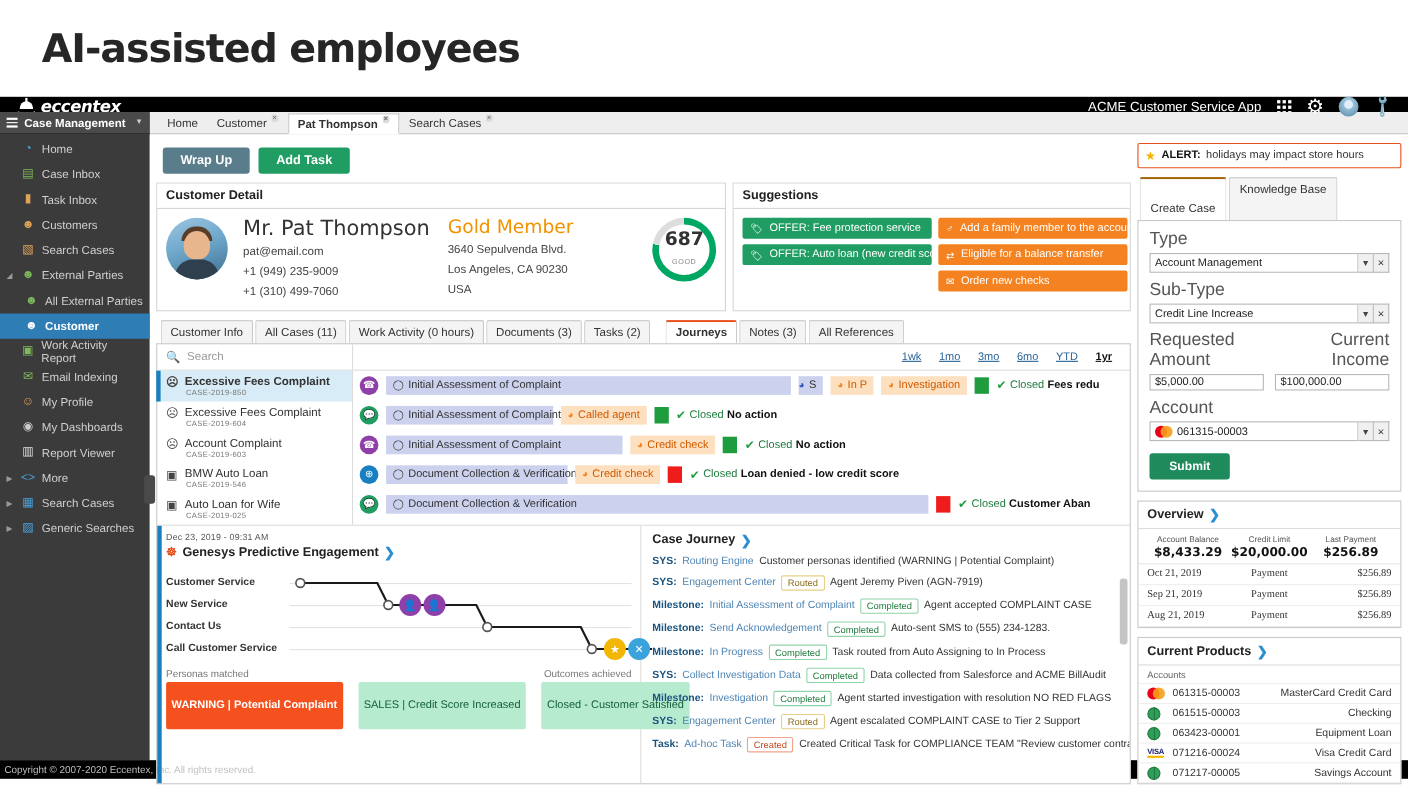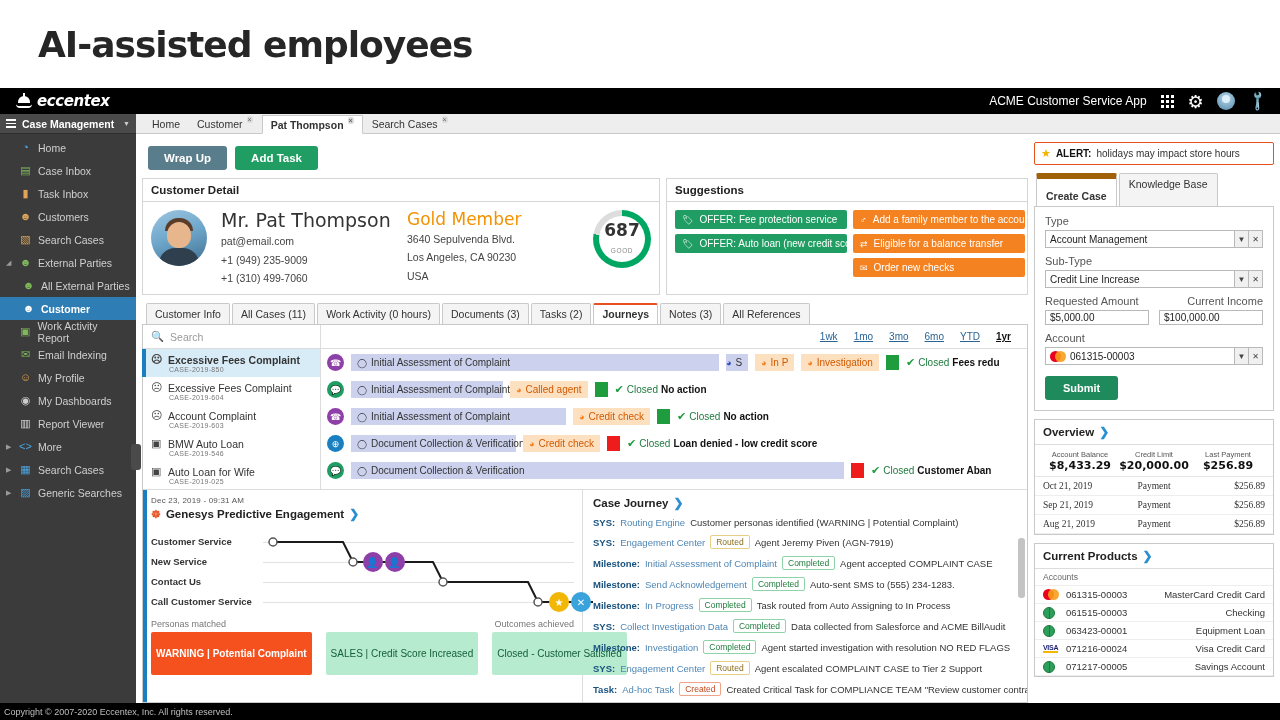--- a/index.html
+++ b/index.html
@@ -14,21 +14,21 @@
   .slide-title h1 {
     font-size:36px; font-weight:700; color:#262626; letter-spacing:-1px;
     font-family:"DejaVu Sans", sans-serif;
   }
 
   
   .app { position:relative; width:1280px; height:632px; background:#ffffff; }
 
   
   .topbar {
-    height:26px; background:#000; display:flex; align-items:center;
+    height:14px; background:#000; display:flex; align-items:flex-start;
     justify-content:space-between; padding:0 8px; color:#fff;
   }
   .brand { display:flex; align-items:center; gap:5px; padding-left:8px;}
   .brand-mark { width:16px; height:16px; position:relative; }
   .brand-mark .dome { position:absolute; left:2px; top:3px; width:12px; height:7px;
      background:#fff; border-radius:7px 7px 0 0; }
   .brand-mark .stem { position:absolute; left:7px; top:0px; width:2px; height:4px; background:#fff;}
   .brand-mark .base { position:absolute; left:0px; top:11px; width:16px; height:4px;
      border-bottom:2px solid #fff; border-radius:0 0 8px 8px; }
   .brand-text { font-style:italic; font-weight:700; font-size:15px; letter-spacing:-0.4px;
@@ -124,21 +124,21 @@
   .sugg-col { display:flex; flex-direction:column; gap:5px; }
   .chip { font-size:10px; color:#fff; padding:4px 7px; border-radius:2px;
      display:flex; align-items:center; gap:6px; white-space:nowrap; cursor:pointer;}
   .chip.green { background:#1f9d62; width:172px; }
   .chip.orange { background:#f58220; width:172px; }
 
   
   .ctabs { display:flex; gap:2px; margin:8px 0 0 4px; }
   .ctab { font-size:10.5px; color:#333; border:1px solid #c9c9c9; border-bottom:none;
      background:#f4f4f4; padding:4px 8px; border-radius:2px 2px 0 0; cursor:pointer; }
-  .ctab.active { background:#fff; font-weight:700; border-top:2px solid #e8501e; padding-top:3px;}
+  .ctab.active { background:#fff; font-weight:700; border-top:2px solid #e8501e; padding-top:3px;margin-left:12px;}
 
   .journey-box { border:1px solid #c9c9c9; flex:1; display:flex; flex-direction:column;
      min-height:0; background:#fff; }
   .jhead { display:flex; border-bottom:1px solid #dcdcdc; }
   .jsearch { width:178px; flex:0 0 178px; border-right:1px solid #dcdcdc;
      display:flex; align-items:center; gap:6px; padding:5px 8px; color:#9a9a9a; font-size:10.5px;}
   .jrange { flex:1; display:flex; align-items:center; justify-content:flex-end;
      gap:16px; padding-right:16px; font-size:10px; }
   .jrange a { color:#2a6496; text-decoration:underline; cursor:pointer; }
   .jrange a.sel { color:#111; font-weight:700; }
@@ -212,25 +212,25 @@
   
   .alert { border:1px solid #e8501e; background:#fff; border-radius:2px;
      padding:4px 6px; font-size:10px; color:#333; display:flex; align-items:center;
      gap:5px; }
   .alert .star { color:#f4b400; font-size:11px; }
   .alert b { color:#111; }
 
   .rtabs { display:flex; gap:2px; margin-top:8px; padding-left:2px; }
   .rtab { font-size:10.5px; border:1px solid #c9c9c9; border-bottom:none; background:#f4f4f4;
      padding:4px 9px; border-radius:2px 2px 0 0; color:#333; cursor:pointer; }
-  .rtab.active { background:#fff; font-weight:700; border-top:6px solid #a16207; padding-top:11px;}
+  .rtab.active { background:#fff; font-weight:400; border-top:2px solid #a16207; padding-top:21px;}
 
   .card { border:1px solid #c9c9c9; background:#fff; }
   .form { padding:8px 10px 10px 10px; }
-  .flabel { font-size:11px; color:#555; margin-bottom:3px; }
+  .flabel { font-size:16px; color:#555; margin-bottom:3px; }
   .fsel { display:flex; align-items:stretch; height:18px; margin-bottom:7px; }
   .fsel .val { flex:1; border:1px solid #b9b9b9; background:#fff; font-size:10px;
      color:#222; display:flex; align-items:center; gap:4px; padding:0 4px; min-width:0; }
   .fsel .bx { width:14px; border:1px solid #b9b9b9; border-left:none; background:#f0f0f0;
      font-size:8px; color:#444; display:flex; align-items:center; justify-content:center; }
   .ftwo { display:flex; gap:10px; }
   .ftwo > div { flex:1; }
   .ftext { height:15px; border:1px solid #b9b9b9; font-size:10px; color:#222;
      display:flex; align-items:center; padding:0 4px; margin-bottom:7px; }
   .lbl-right { text-align:right; }

